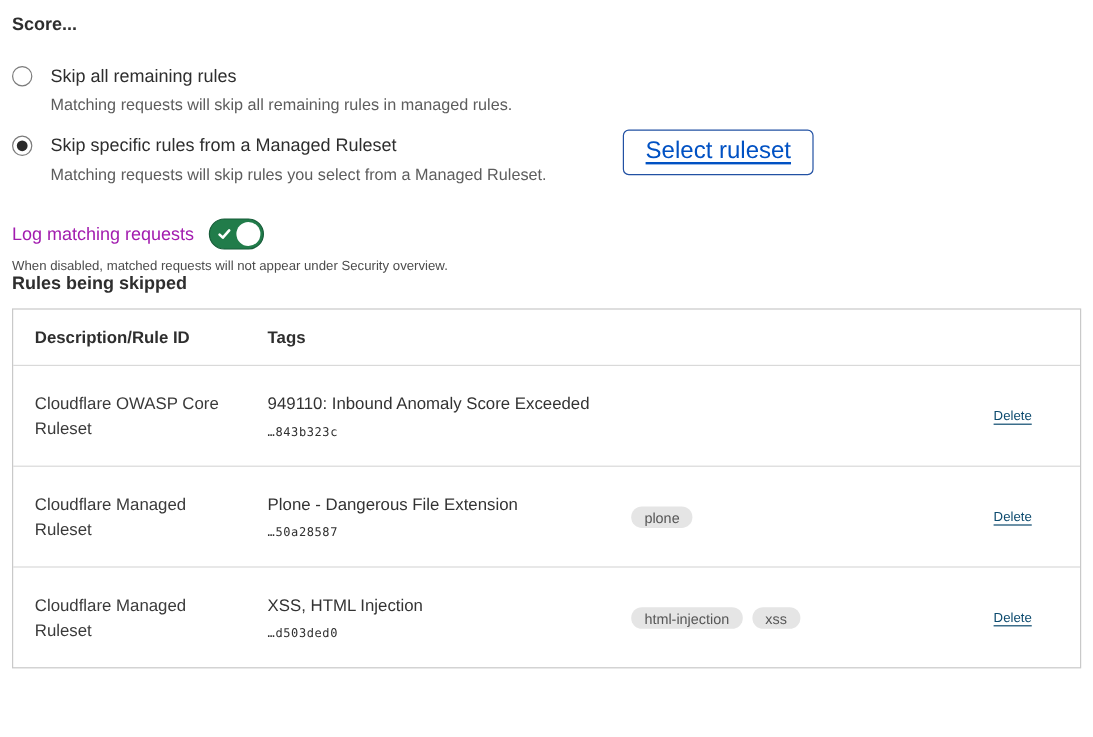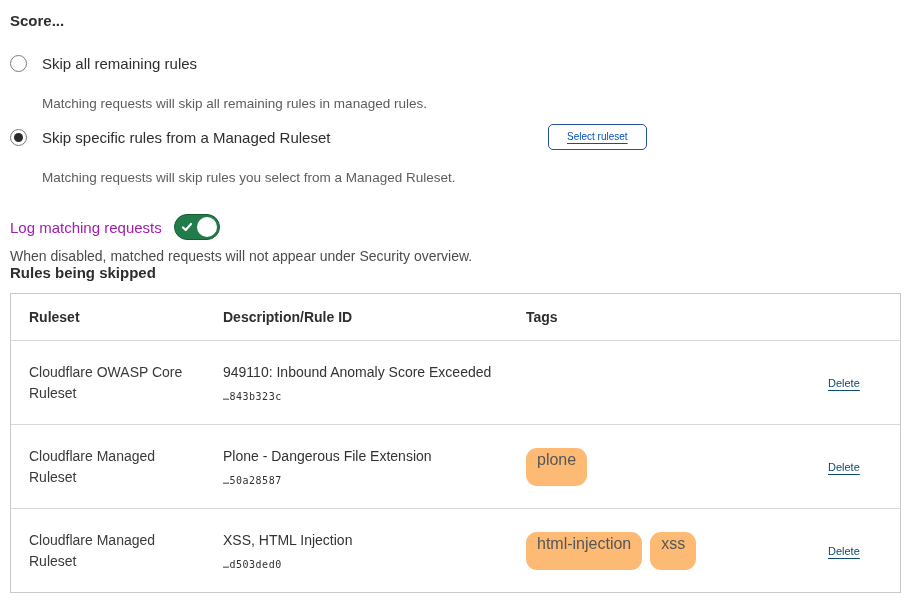--- a/index.html
+++ b/index.html
@@ -18,47 +18,47 @@
   
   .option { display:flex; gap:15px; margin-bottom:15px; position:relative; }
   .radio {
     width:17px; height:17px; border:1.5px solid #7b7b7b; border-radius:50%;
     background:#fff; flex-shrink:0; margin-top:2px; position:relative; cursor:pointer;
   }
   .radio.checked::after {
     content:""; position:absolute; inset:3px; background:#2a2a2a; border-radius:50%;
   }
   .option-label { font-size:15px; color:#2e2e2e; line-height:22px; }
-  .option-desc { font-size:13.5px; color:#5d5d5d; margin-top:20px; line-height:17px; }
+  .option-desc { font-size:13.5px; color:#5d5d5d; margin-top:4px; line-height:17px; }
 
   .select-ruleset-btn {
-    position:absolute; left:538px; top:-3px;
+    position:absolute; left:509px; top:-3px;
     background:#fff; border:1px solid #2251a3; border-radius:5px;
     padding:6px 18px 7px 18px; cursor:pointer;
-    font-family:inherit; font-size:10px; color:#0051c3;
+    font-family:inherit; font-size:20px; color:#0051c3;
     text-decoration:underline; text-underline-offset:3px;
   }
 
   
   .log-row { display:flex; align-items:center; gap:12px; margin-top:28px; }
   .log-label { font-size:15px; color:#a21caf; }
   .toggle {
     width:46px; height:26px; border-radius:14px;
     background:#217c4a; border:1.5px solid #175c39;
     position:relative; cursor:pointer; flex-shrink:0;
   }
   .toggle .knob {
     position:absolute; right:1.5px; top:1.5px; width:20px; height:20px;
     background:#fff; border-radius:50%;
   }
   .toggle .check {
     position:absolute; left:6px; top:50%; transform:translateY(-50%);
     width:12px; height:12px; display:block;
   }
-  .log-help { font-size:14px; color:#4c4c4c; margin-top:8px; }
+  .log-help { font-size:11px; color:#4c4c4c; margin-top:8px; }
 
   
   .table-heading {
     font-size:15px; font-weight:700; color:#2e2e2e;
     margin-bottom:12px;
   }
   .rules-table {
     border:1px solid #c9c9c9; background:#fff; width:891px;
   }
   .t-row {
@@ -68,22 +68,22 @@
   .t-row.head { min-height:46px; font-size:14px; font-weight:600; color:#2e2e2e; }
   .t-row.body { min-height:84px; border-top:1px solid #d9d9d9; }
   .cell-ruleset { font-size:14px; color:#3a3a3a; line-height:21px; padding-right:24px; }
   .cell-desc .desc-line { font-size:14px; color:#333; line-height:19px; }
   .cell-desc .rule-id {
     font-family:"DejaVu Sans Mono","Liberation Mono",monospace;
     font-size:10px; color:#303030; margin-top:9px; letter-spacing:0.5px;
   }
   .cell-tags { display:flex; gap:8px; align-items:center; }
   .tag-pill {
-    background:#fdba74; color:#565656; font-size:16px;
-    padding:3px 11px 17px 11px; border-radius:11px; white-space:nowrap;
+    background:#e5e5e5; color:#565656; font-size:12px;
+    padding:3px 11px 1px 11px; border-radius:11px; white-space:nowrap;
   }
   .delete-link {
     font-size:11px; color:#0c4a6e; text-decoration:underline;
     text-underline-offset:3px; cursor:pointer; justify-self:start;
   }
 </style>
 </head>
 <body>
 
 <div class="page">
@@ -116,21 +116,20 @@
       <span class="knob"></span>
     </span>
   </div>
   <div class="log-help">When disabled, matched requests will not appear under Security overview.</div>
 
   <div class="table-heading">Rules being skipped</div>
 
   <div class="rules-table">
 
     <div class="t-row head">
-      <div>Ruleset</div>
       <div>Description/Rule ID</div>
       <div>Tags</div>
       <div></div>
     </div>
 
     <div class="t-row body">
       <div class="cell-ruleset">Cloudflare OWASP Core Ruleset</div>
       <div class="cell-desc">
         <div class="desc-line">949110: Inbound Anomaly Score Exceeded</div>
         <div class="rule-id">…843b323c</div>

